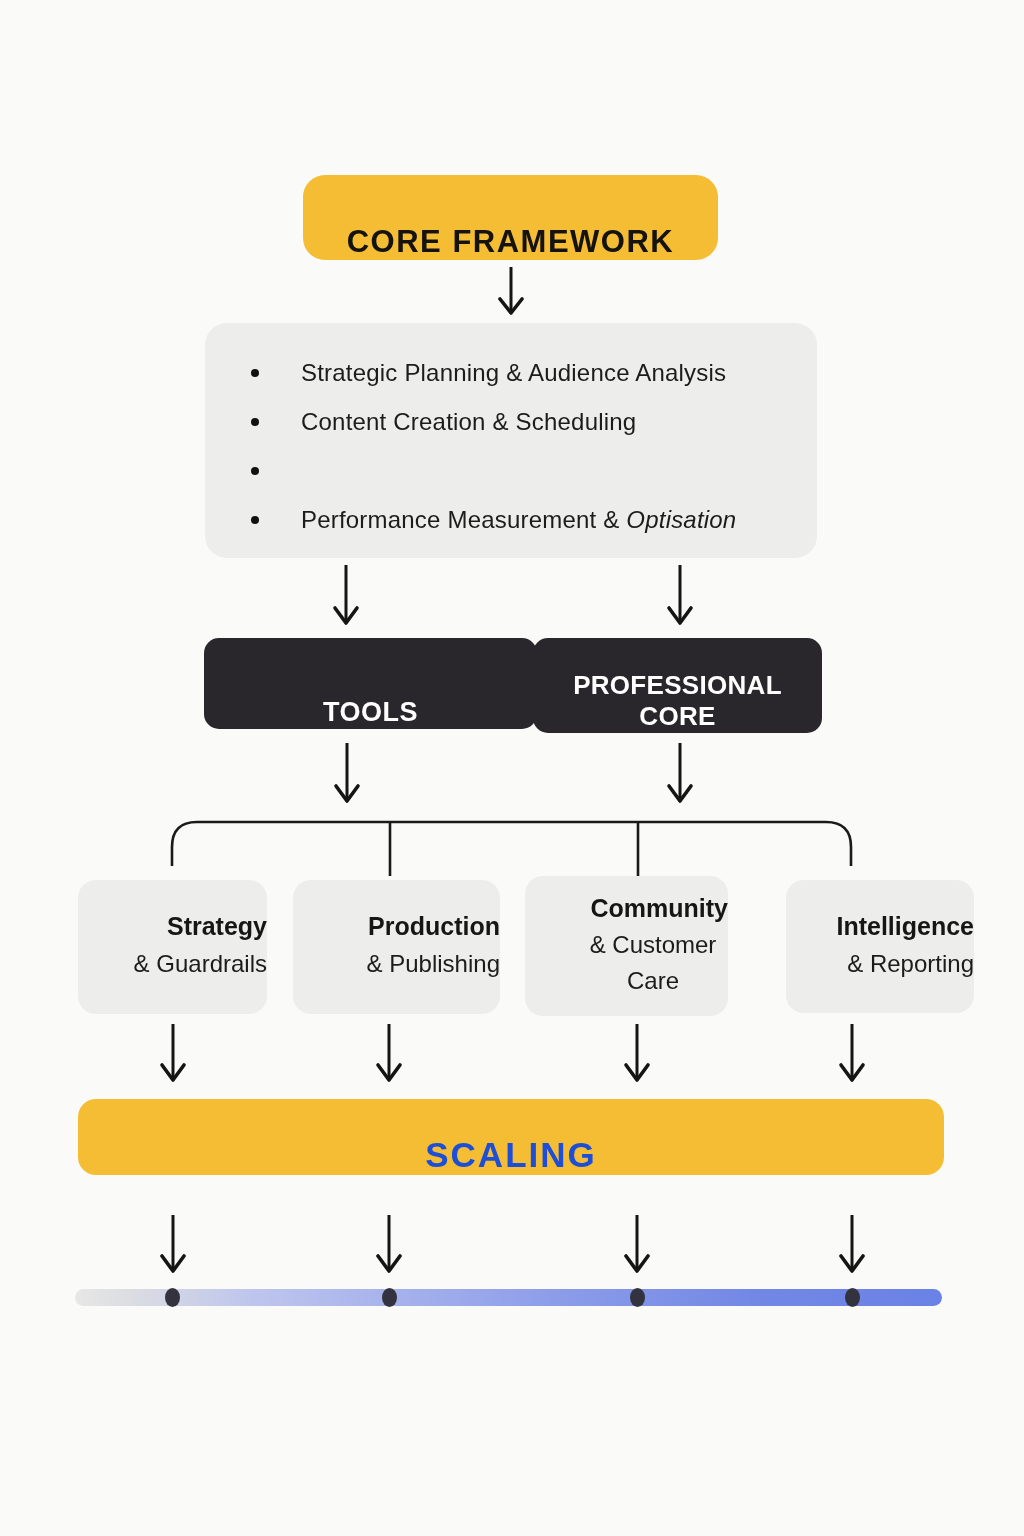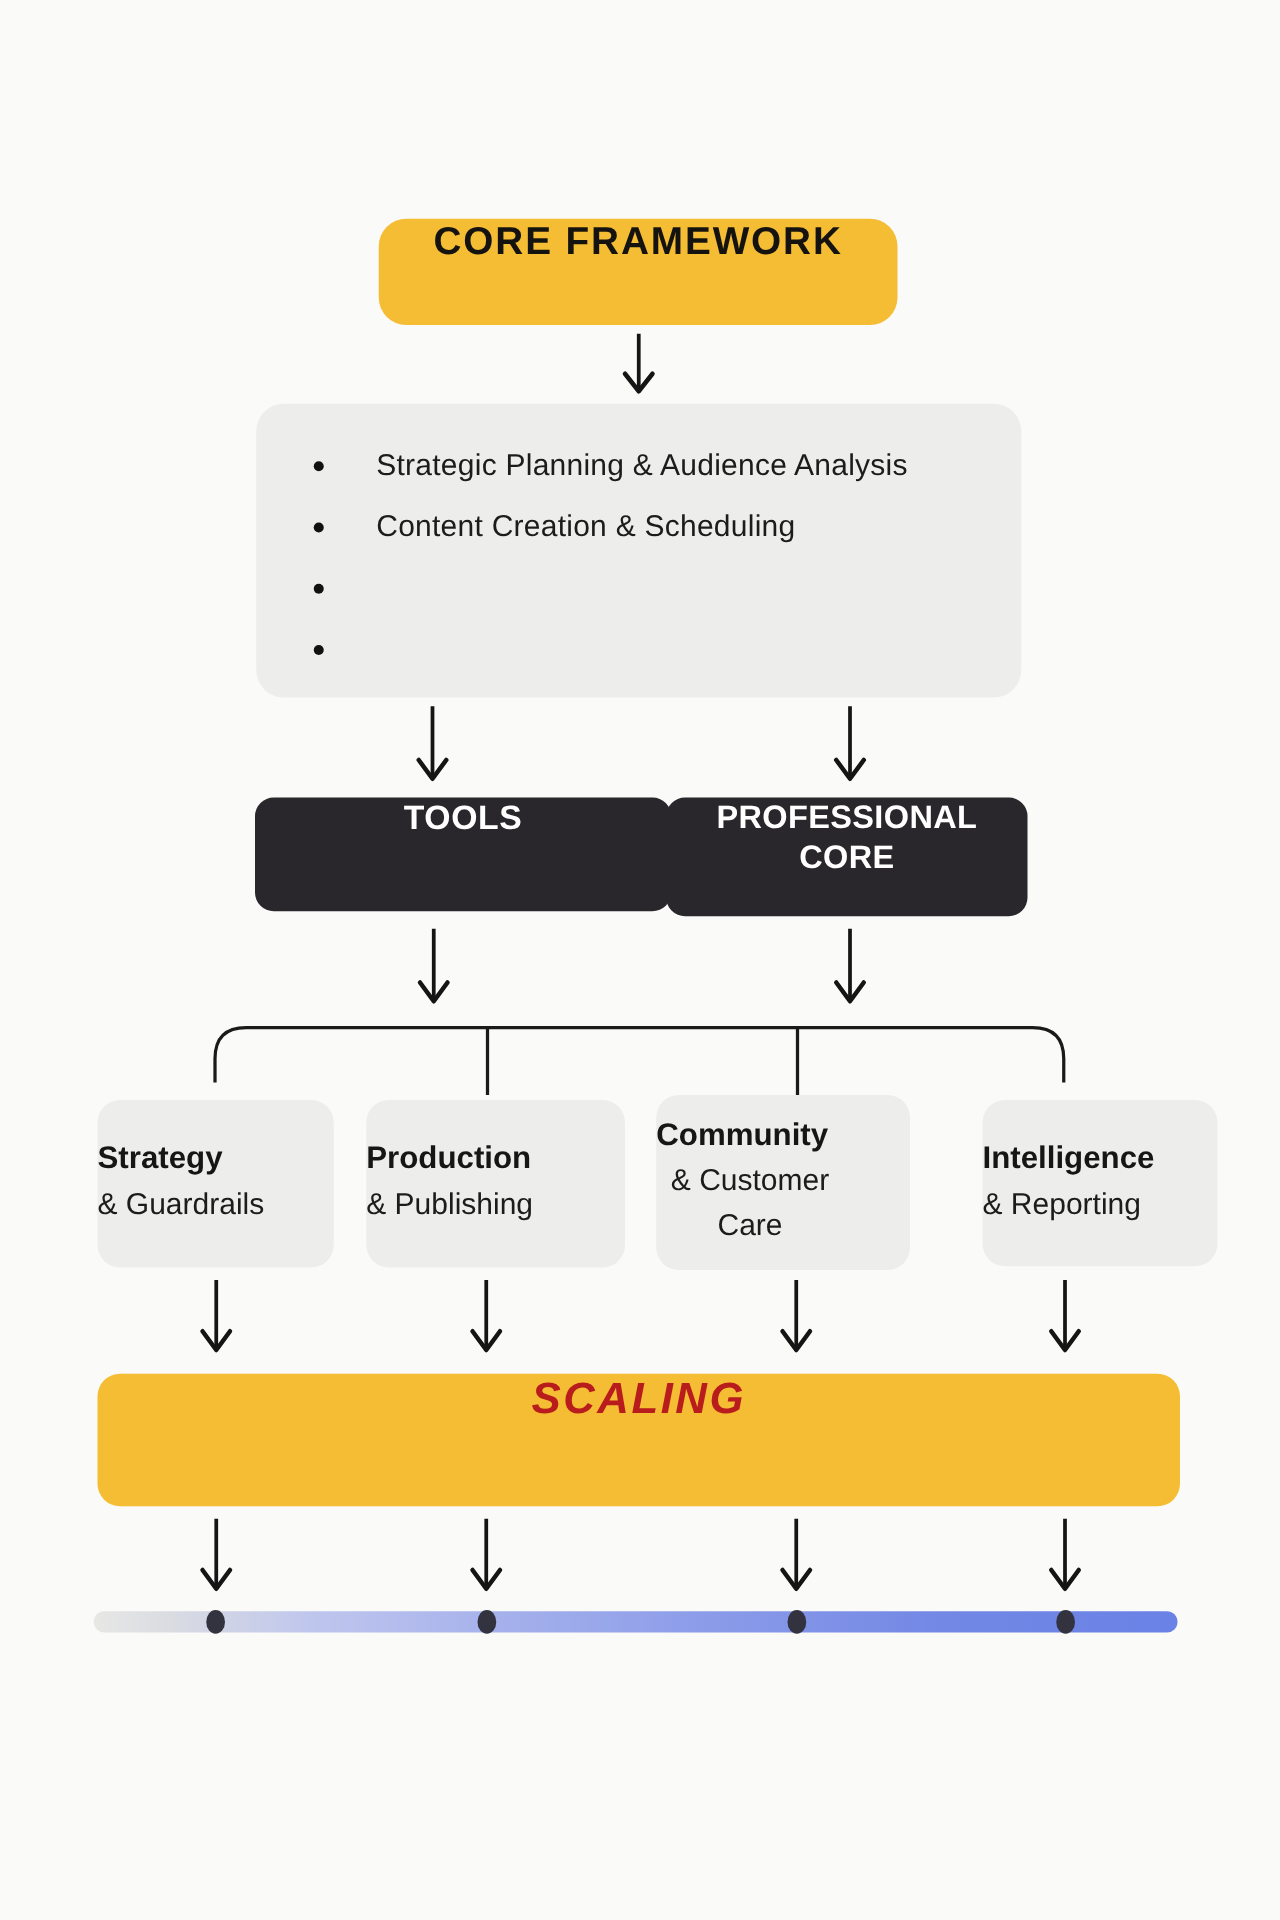--- a/index.html
+++ b/index.html
@@ -8,21 +8,21 @@
     font-family:"Liberation Sans","DejaVu Sans",sans-serif;
     color:#171717;
   }
   .canvas{
     position:relative;
     width:1024px;height:1536px;
     margin:0 auto;
     background:#fafaf8;
     overflow:hidden;
   }
-  .box{position:absolute;box-sizing:border-box;display:flex;align-items:flex-start;justify-content:center;text-align:center;}
+  .box{position:absolute;box-sizing:border-box;display:flex;align-items:flex-end;justify-content:center;text-align:center;}
   
   .core-box{
     left:303px;top:175px;width:415px;height:85px;
     background:#f5bd33;border-radius:22px;
     font-size:31px;font-weight:bold;letter-spacing:1.5px;color:#151310;
   }
   
   .list-box{
     left:205px;top:323px;width:612px;height:235px;
     background:#ededeb;border-radius:22px;
@@ -54,23 +54,23 @@
   }
   .pillar .ptitle{font-size:25px;font-weight:bold;color:#161616;}
   .pillar .psub{font-size:24px;color:#1c1c1c;line-height:36px;}
   .pillar-1{left:78px;top:880px;width:189px;height:134px;}
   .pillar-2{left:293px;top:880px;width:207px;height:134px;}
   .pillar-3{left:525px;top:876px;width:203px;height:140px;gap:4px;}
   .pillar-3 .psub{max-width:150px;}
   .pillar-4{left:786px;top:880px;width:188px;height:133px;}
   
   .scaling-box{
-    left:78px;top:1099px;width:866px;height:106px;
+    left:78px;top:1099px;width:866px;height:76px;
     background:#f5bd33;border-radius:18px;
-    font-size:35px;font-weight:bold;letter-spacing:2px;color:#b91c1c;font-style:italic;
+    font-size:35px;font-weight:bold;letter-spacing:2px;color:#1d4ed8;
   }
   
   .arrow{position:absolute;width:32px;}
   .arrow svg,.bracket svg{display:block;}
   .bracket{position:absolute;left:150px;top:812px;width:730px;height:70px;}
   
   .timeline-bar{
     position:absolute;left:75px;top:1289px;width:867px;height:17px;
     border-radius:9px;
     background:linear-gradient(90deg,#e7e7e5 0%,#dadce2 7%,#bfc6ed 20%,#a9b4ec 35%,#8d9de9 55%,#7388e5 78%,#6a82e6 100%);
@@ -104,20 +104,21 @@
     </div>
     <div class="list-item">
       <span class="bullet"></span>
       <span class="li-text"><span>Content Creation &amp; Scheduling</span><em></em></span>
     </div>
     <div class="list-item">
       <span class="bullet"></span>
     </div>
     <div class="list-item">
       <span class="bullet"></span>
+      <span class="li-text"><span>Performance Measurement &amp; </span><em>Optisation</em></span>
     </div>
   </div>
 
   <div class="arrow" style="left:330px;top:564px;">
     <svg width="32" height="62" viewBox="0 0 32 62">
       <line x1="16" y1="1" x2="16" y2="58" stroke="#151515" stroke-width="3"></line>
       <polyline points="5,44 16,59 27,44" fill="none" stroke="#151515" stroke-width="3.6" stroke-linecap="round" stroke-linejoin="round"></polyline>
     </svg>
   </div>
   <div class="arrow" style="left:664px;top:564px;">

